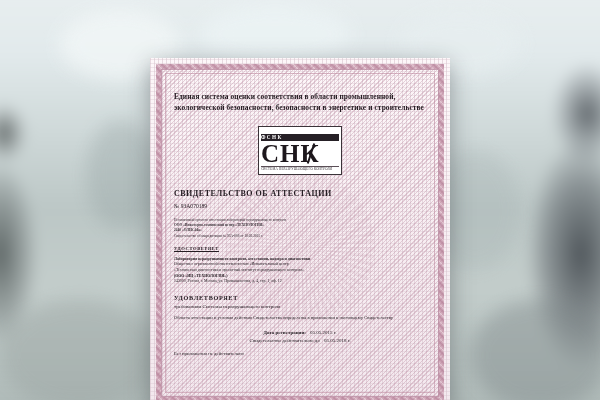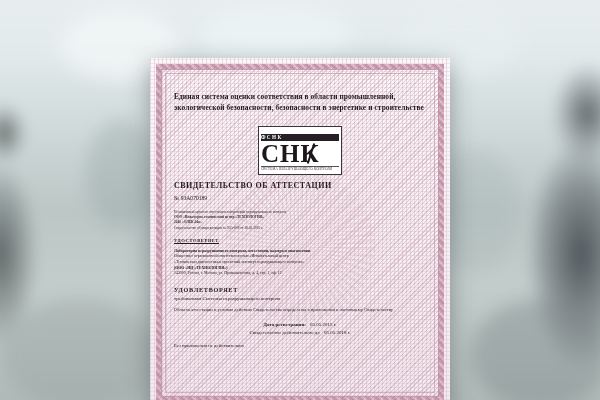--- a/index.html
+++ b/index.html
@@ -154,21 +154,21 @@
   }
   .logo-sub {
     font-size: 3.1px;
     letter-spacing: 0.25px;
     line-height: 5px;
     border-top: 1px solid #5b4f57;
     color: #2a2329;
   }
 
   .doc-title {
-    margin-top: 6px;
+    margin-top: 14px;
     font-weight: bold;
     font-size: 8px;
     letter-spacing: 0.5px;
   }
   .doc-number {
     margin-top: 5px;
     font-size: 5.6px;
   }
 
   .tiny-block {

